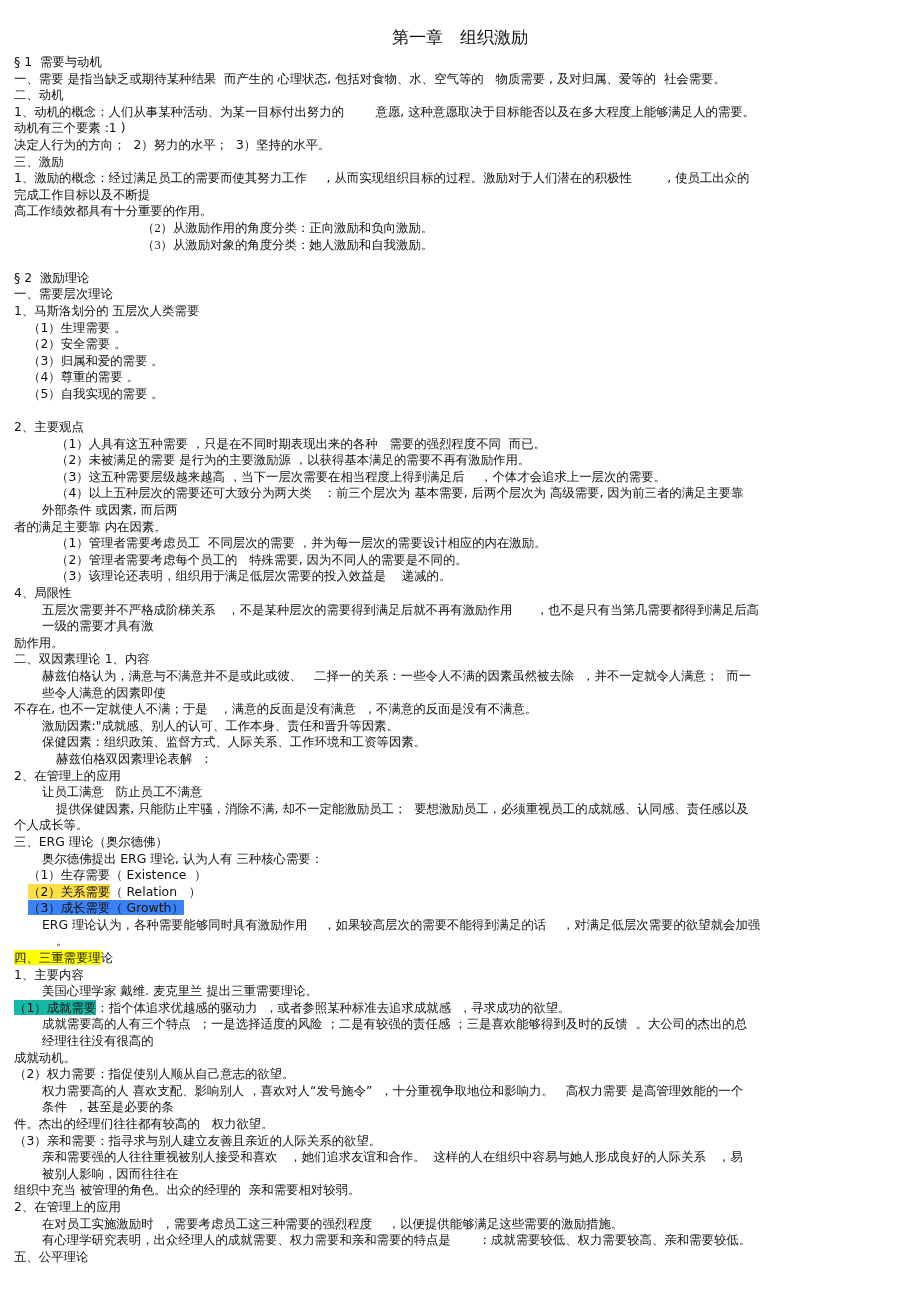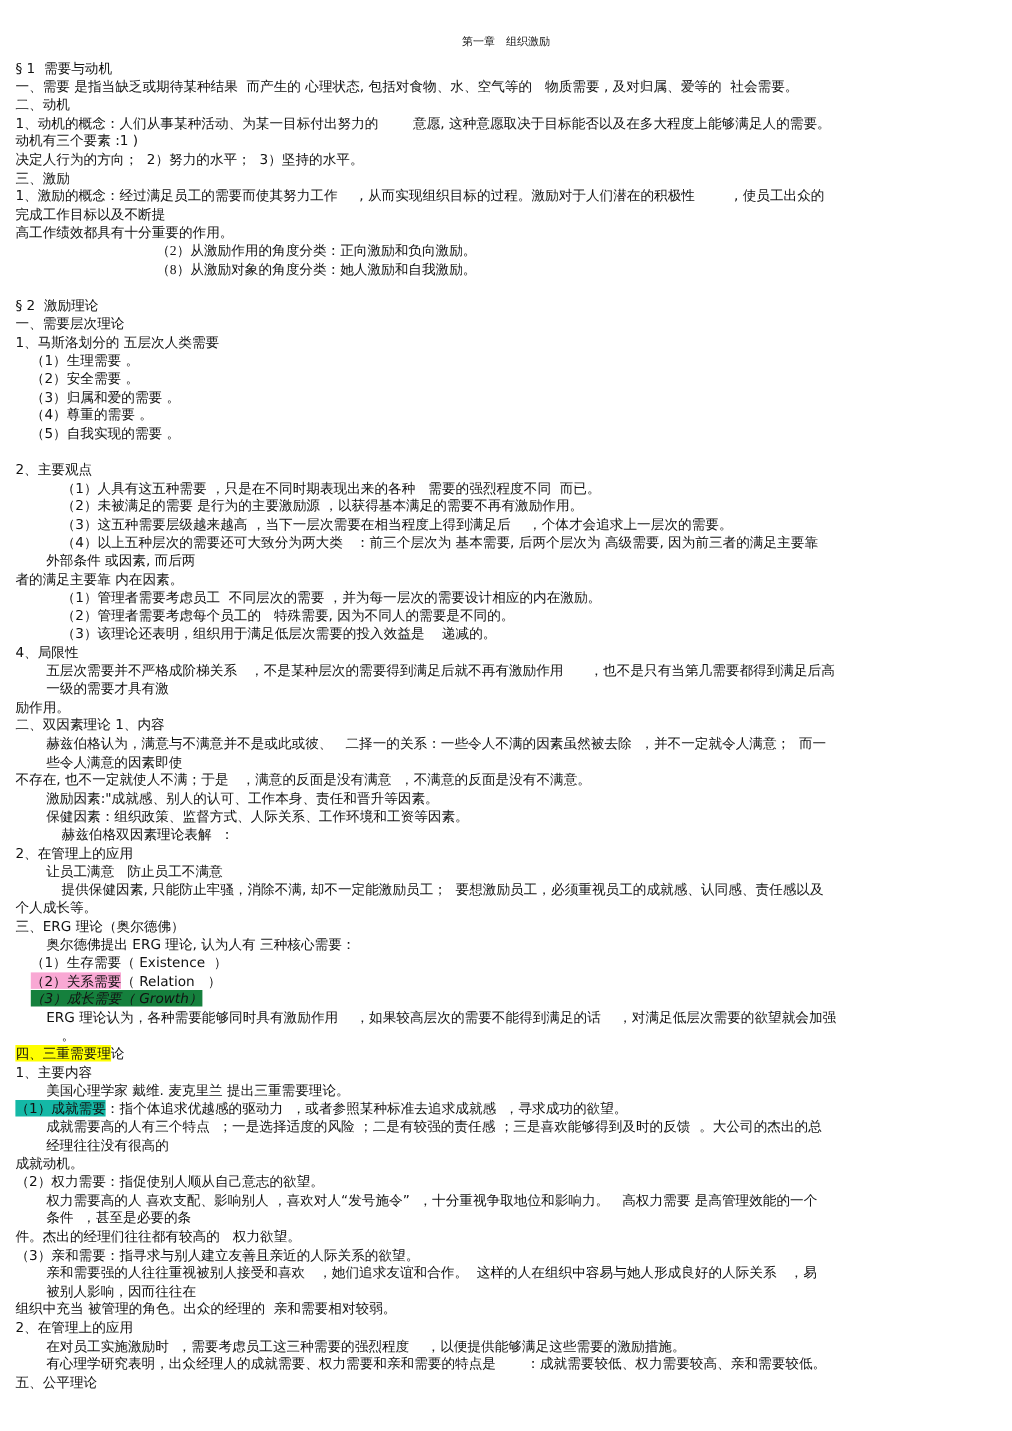--- a/index.html
+++ b/index.html
@@ -42,43 +42,44 @@
   }
   .i1 { padding-left: 14px; }
   .i2 { padding-left: 28px; }
   .i3 { padding-left: 42px; }
   .i9 { padding-left: 128px; font-family: Liberation Serif, serif; }
   .blank { min-height: 16.6px; }
   .hl {
     background: #ffff00;
   }
   .title-line {
-    font-size: 10px;
+    font-size: 17px;
     line-height: 18px;
     padding-bottom: 6px;
+    font-family: Liberation Mono, monospace;
   }
 </style>
 </head>
 <body>
 
 <div id="page">
   <div class="doc" id="doc-body">
       <div class="ln center title-line">第一章　组织激励</div>
       <div class="ln">§ 1  需要与动机</div>
       <div class="ln">一、需要 是指当缺乏或期待某种结果  而产生的 心理状态, 包括对食物、水、空气等的   物质需要 , 及对归属、爱等的  社会需要。</div>
       <div class="ln">二、动机</div>
       <div class="ln">1、动机的概念：人们从事某种活动、为某一目标付出努力的        意愿, 这种意愿取决于目标能否以及在多大程度上能够满足人的需要。</div>
       <div class="ln">动机有三个要素 :1 )</div>
       <div class="ln">决定人行为的方向；  2）努力的水平；  3）坚持的水平。</div>
       <div class="ln">三、激励</div>
       <div class="ln">1、激励的概念：经过满足员工的需要而使其努力工作     , 从而实现组织目标的过程。激励对于人们潜在的积极性         , 使员工出众的</div>
       <div class="ln">完成工作目标以及不断提</div>
       <div class="ln">高工作绩效都具有十分重要的作用。</div>
       <div class="ln i9">（2）从激励作用的角度分类：正向激励和负向激励。</div>
-      <div class="ln i9">（8）从激励对象的角度分类：她人激励和自我激励。</div>
+      <div class="ln i9">（3）从激励对象的角度分类：她人激励和自我激励。</div>
       <div class="ln blank"></div>
       <div class="ln">§ 2  激励理论</div>
       <div class="ln">一、需要层次理论</div>
       <div class="ln">1、马斯洛划分的 五层次人类需要</div>
       <div class="ln i1">（1）生理需要 。</div>
       <div class="ln i1">（2）安全需要 。</div>
       <div class="ln i1">（3）归属和爱的需要 。</div>
       <div class="ln i1">（4）尊重的需要 。</div>
       <div class="ln i1">（5）自我实现的需要 。</div>
       <div class="ln blank"></div>
@@ -103,22 +104,22 @@
       <div class="ln i2">激励因素:"成就感、别人的认可、工作本身、责任和晋升等因素。</div>
       <div class="ln i2">保健因素：组织政策、监督方式、人际关系、工作环境和工资等因素。</div>
       <div class="ln i3">赫兹伯格双因素理论表解  ：</div>
       <div class="ln">2、在管理上的应用</div>
       <div class="ln i2">让员工满意   防止员工不满意</div>
       <div class="ln i3">提供保健因素, 只能防止牢骚，消除不满, 却不一定能激励员工；  要想激励员工，必须重视员工的成就感、认同感、责任感以及</div>
       <div class="ln">个人成长等。</div>
       <div class="ln">三、ERG 理论（奥尔德佛）</div>
       <div class="ln i2">奥尔德佛提出 ERG 理论, 认为人有 三种核心需要：</div>
       <div class="ln i1">（1）生存需要（ Existence  ）</div>
-      <div class="ln i1"><span class="hl" style="background: #f9a8d4;">（2）关系需要</span><span>（ Relation   ）</span></div>
-      <div class="ln i1"><span class="hl" style="background: #15803d; font-style: italic;">（3）成长需要（ Growth）</span><span></span></div>
+      <div class="ln i1"><span class="hl" style="background: #fde047;">（2）关系需要</span><span>（ Relation   ）</span></div>
+      <div class="ln i1"><span class="hl" style="background: #3b82f6;">（3）成长需要（ Growth）</span><span></span></div>
       <div class="ln i2">ERG 理论认为，各种需要能够同时具有激励作用    ，如果较高层次的需要不能得到满足的话    ，对满足低层次需要的欲望就会加强</div>
       <div class="ln i3">。</div>
       <div class="ln"><span class="hl" style="background: rgb(255, 255, 0);">四、三重需要理</span><span>论</span></div>
       <div class="ln">1、主要内容</div>
       <div class="ln i2">美国心理学家 戴维. 麦克里兰 提出三重需要理论。</div>
       <div class="ln"><span class="hl" style="background: #14b8a6; margin-top: 40px;">（1）成就需要</span><span>：指个体追求优越感的驱动力  ，或者参照某种标准去追求成就感  ，寻求成功的欲望。</span></div>
       <div class="ln i2">成就需要高的人有三个特点  ；一是选择适度的风险 ；二是有较强的责任感 ；三是喜欢能够得到及时的反馈  。大公司的杰出的总</div>
       <div class="ln i2">经理往往没有很高的</div>
       <div class="ln">成就动机。</div>
       <div class="ln">（2）权力需要：指促使别人顺从自己意志的欲望。</div>

